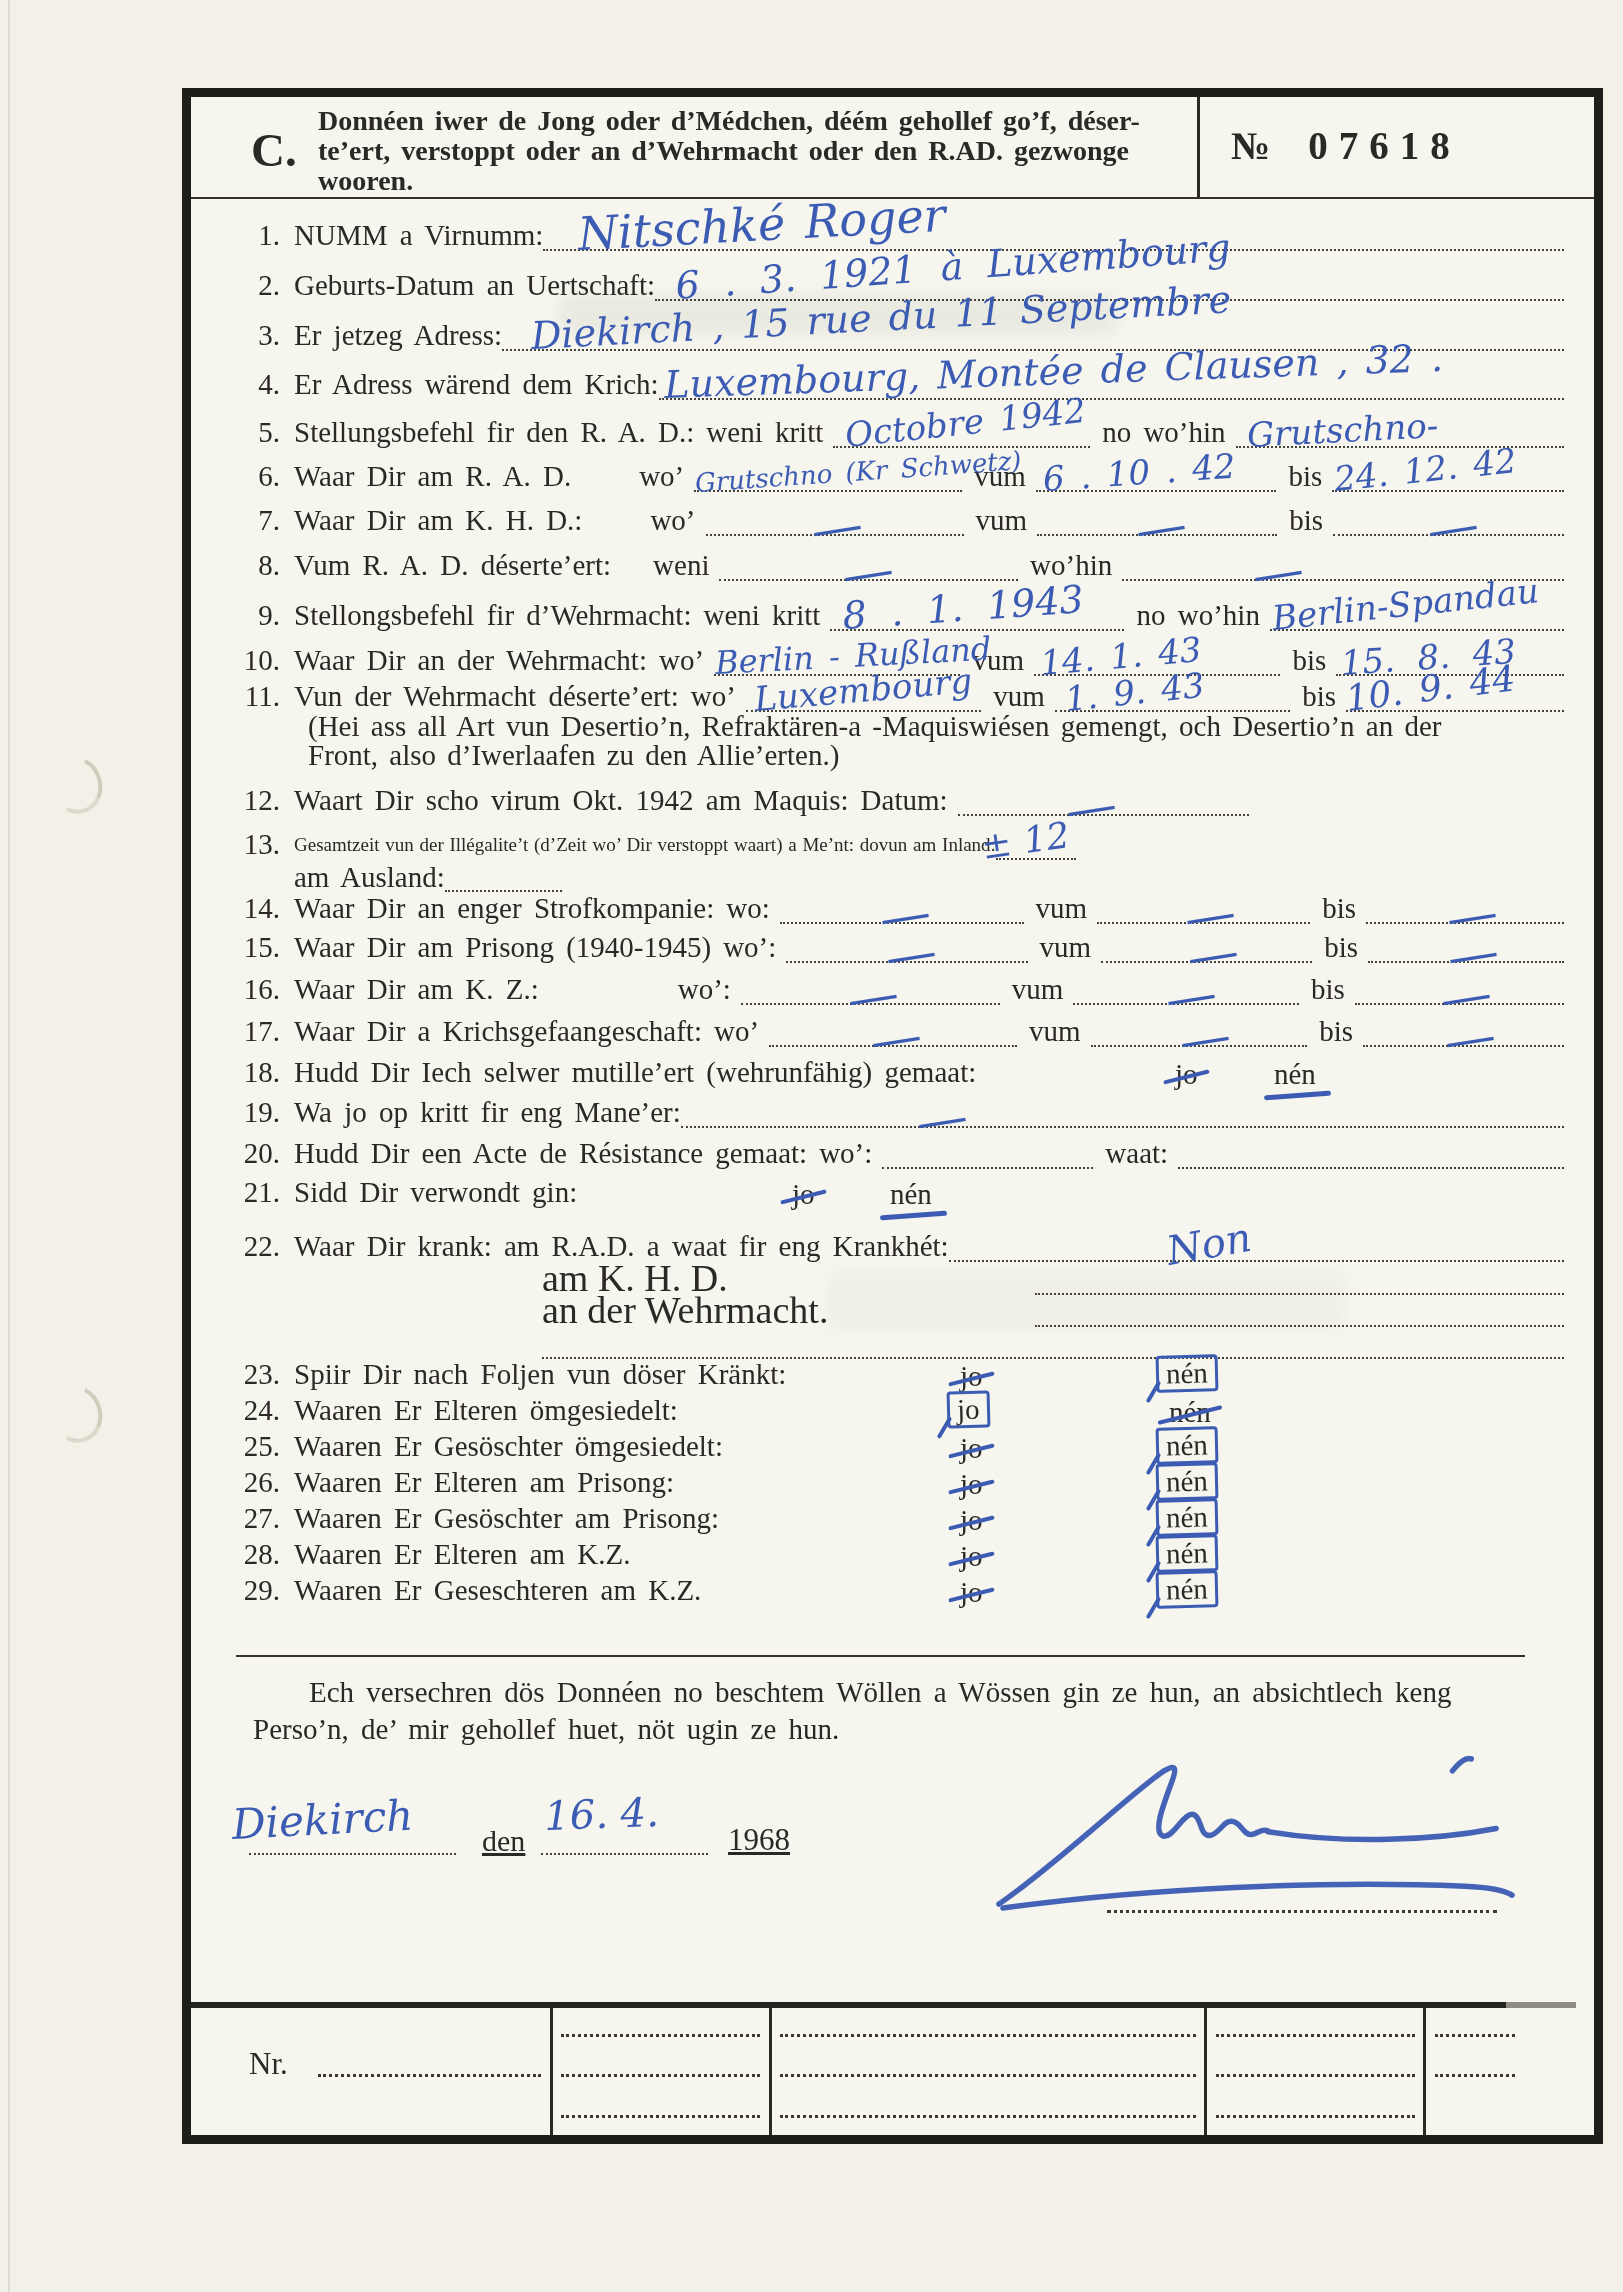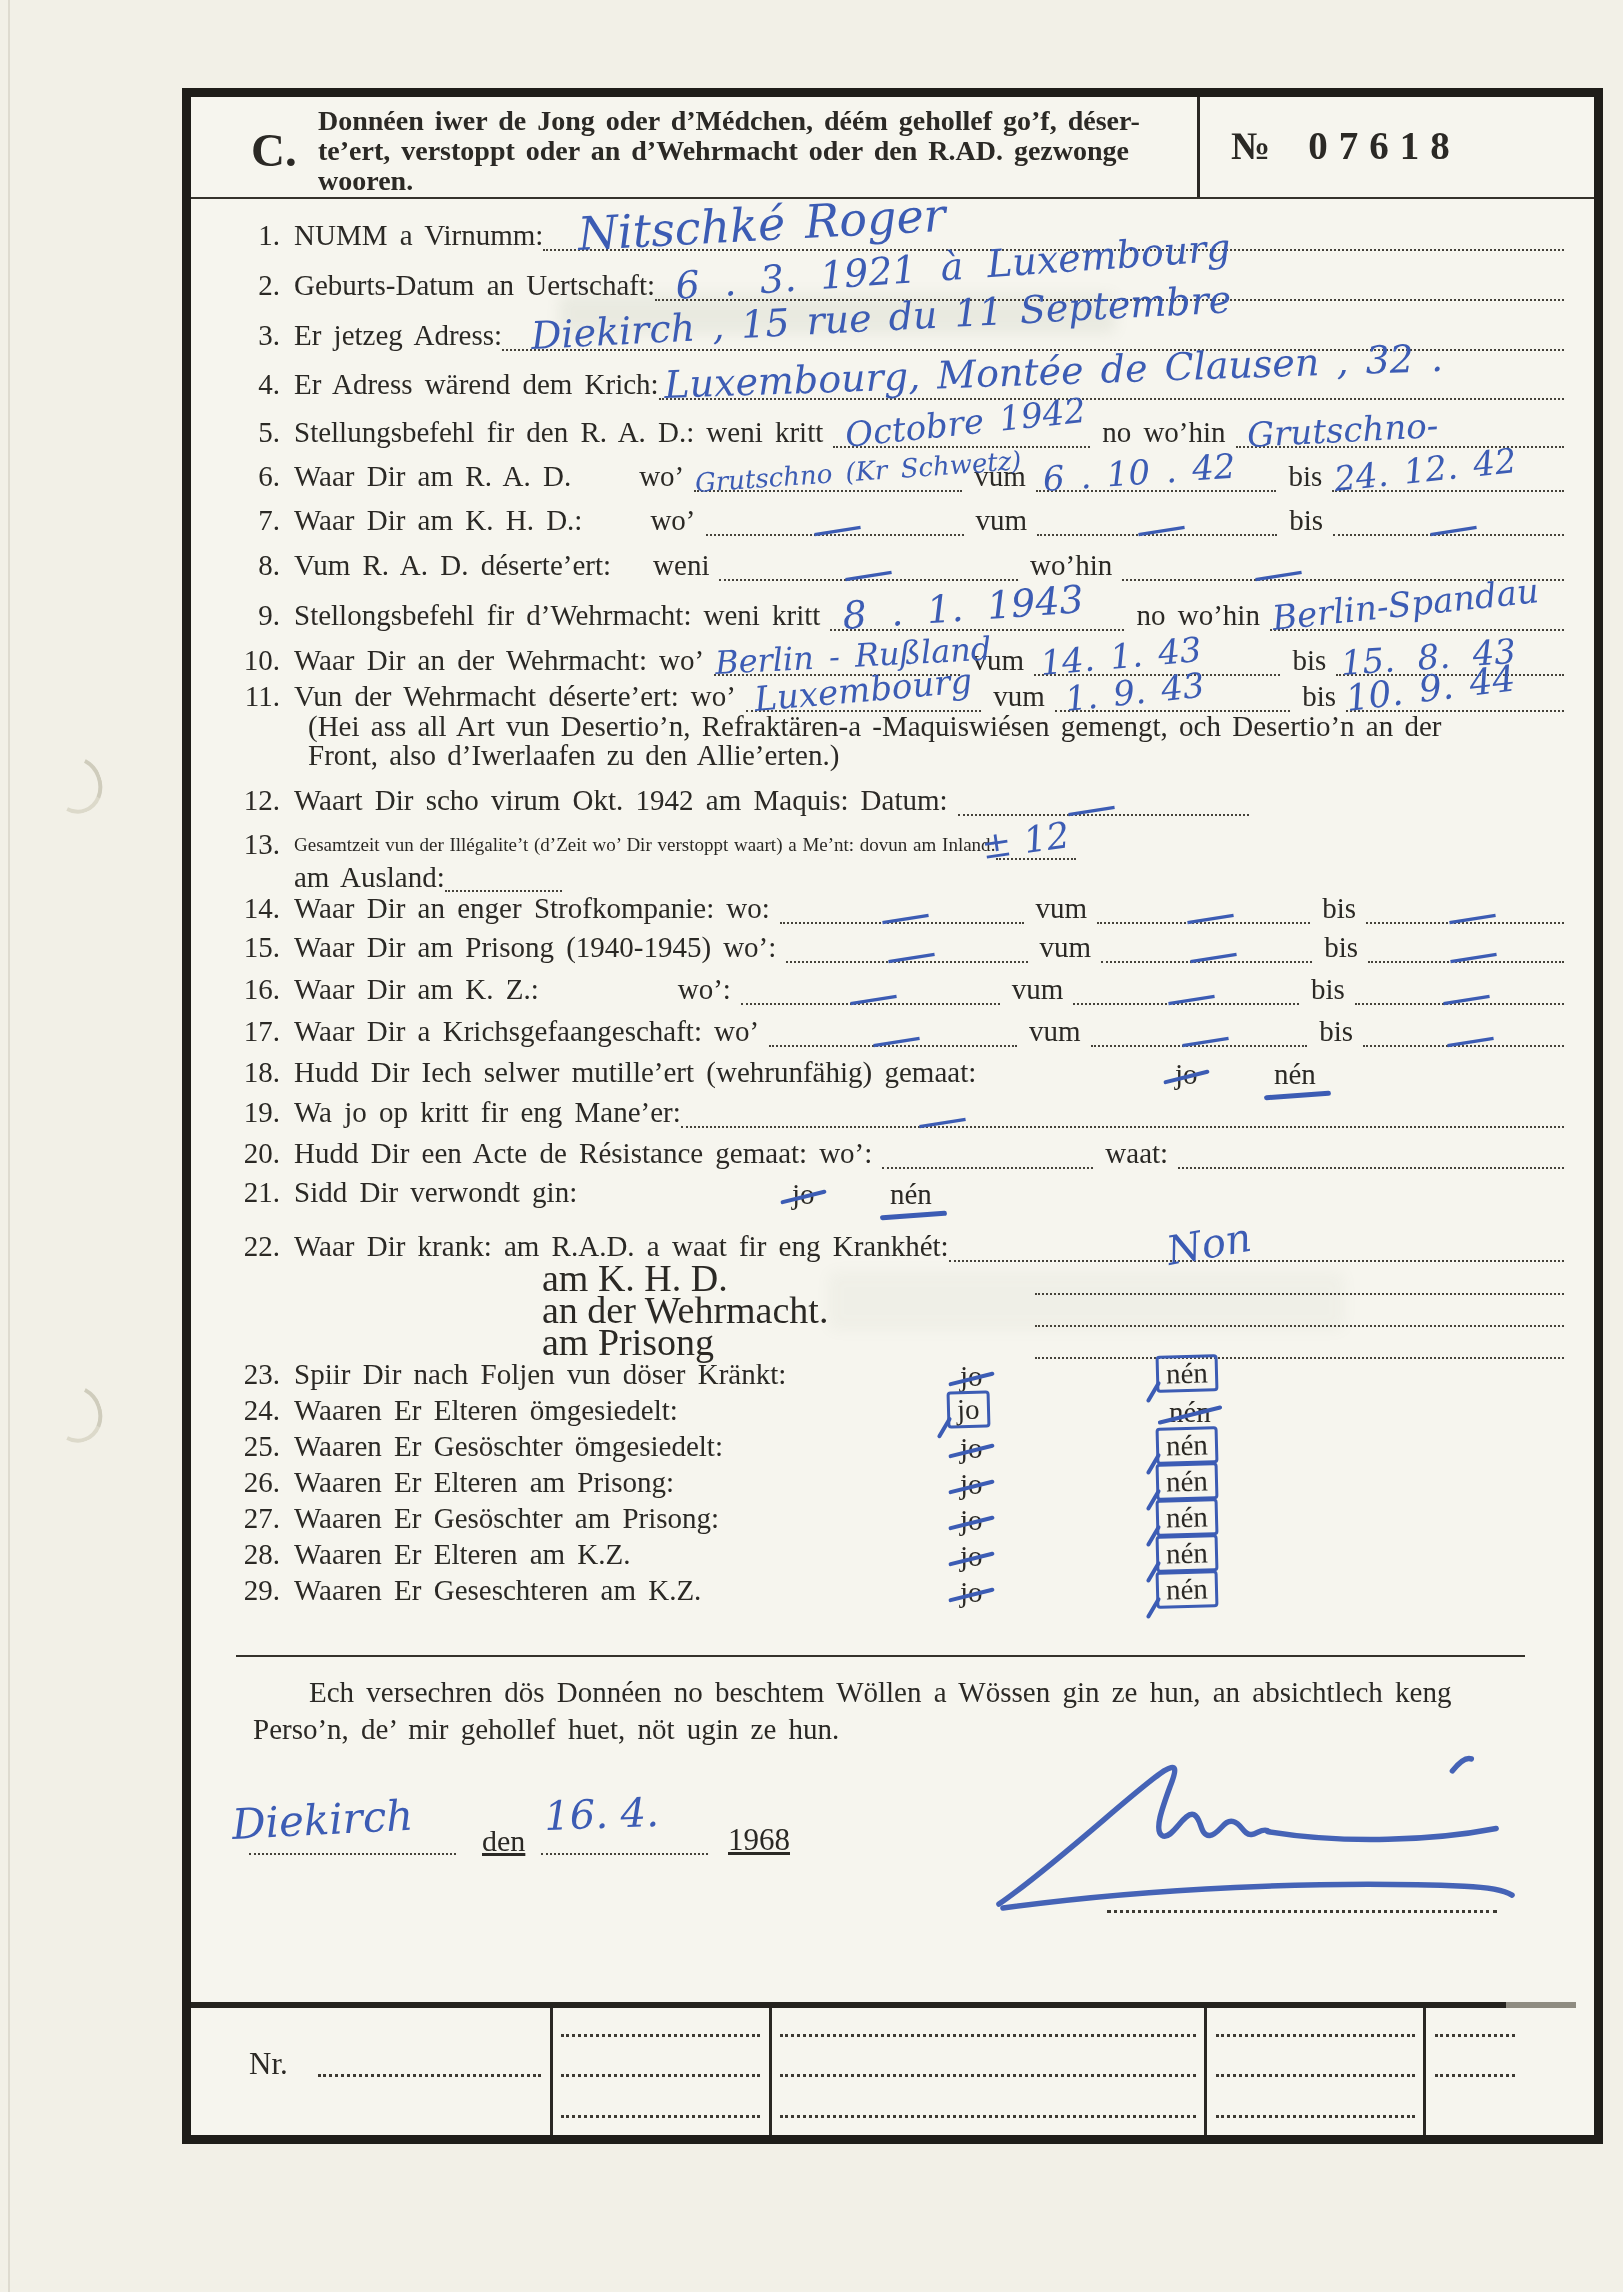--- a/index.html
+++ b/index.html
@@ -397,21 +397,20 @@
     </div>
     <div class="sub-row">
       <span class="sub-lbl">am K. H. D.</span>
       <span class="field"></span>
     </div>
     <div class="sub-row">
       <span class="sub-lbl">an der Wehrmacht.</span>
       <span class="field"></span>
     </div>
     <div class="sub-row">
-      <span class="sub-lbl">am Prisong</span>
       <span class="field"></span>
     </div>
 
     <div class="row" style="margin-bottom:5px">
       <span class="num">23.</span>
       <span class="lbl">Spiir Dir nach Foljen vun döser Kränkt:</span>
       <span style="left:762px" class="jn strike">jo</span>
       <span style="left:965px" class="jn boxed">nén</span>
     </div>
     <div class="row" style="margin-bottom:5px">

